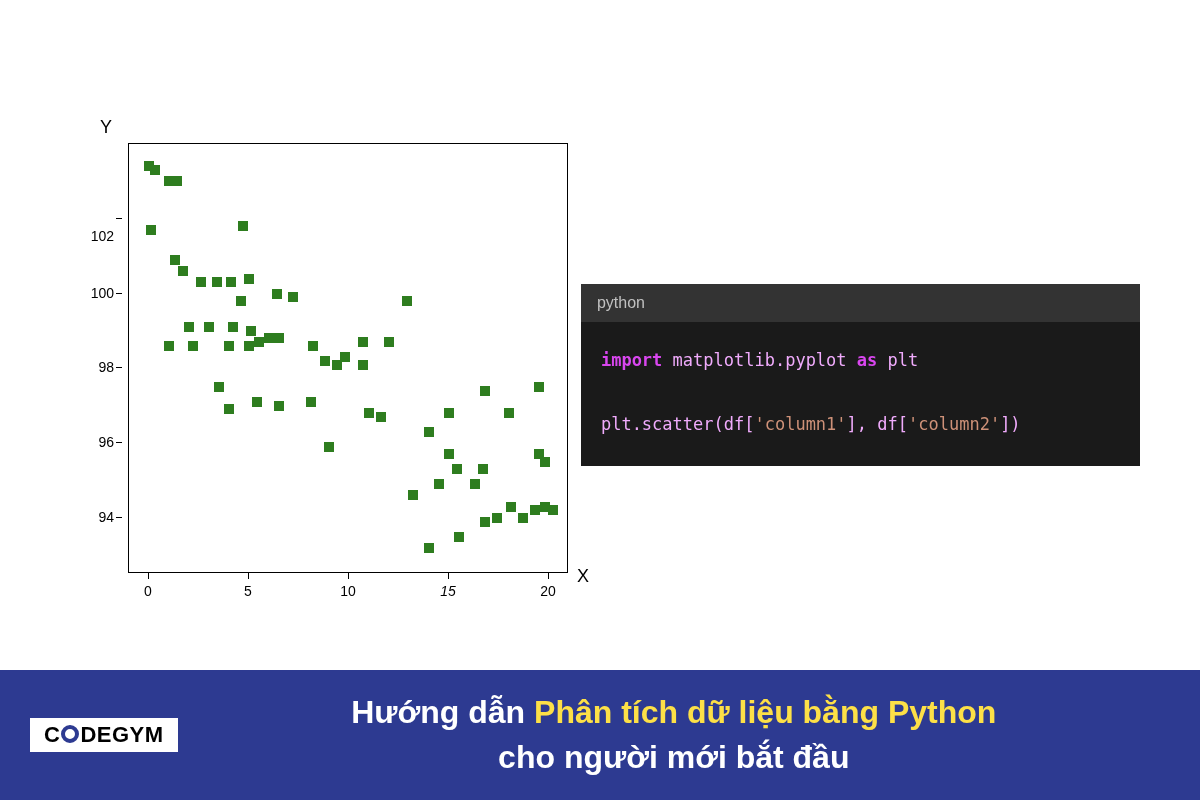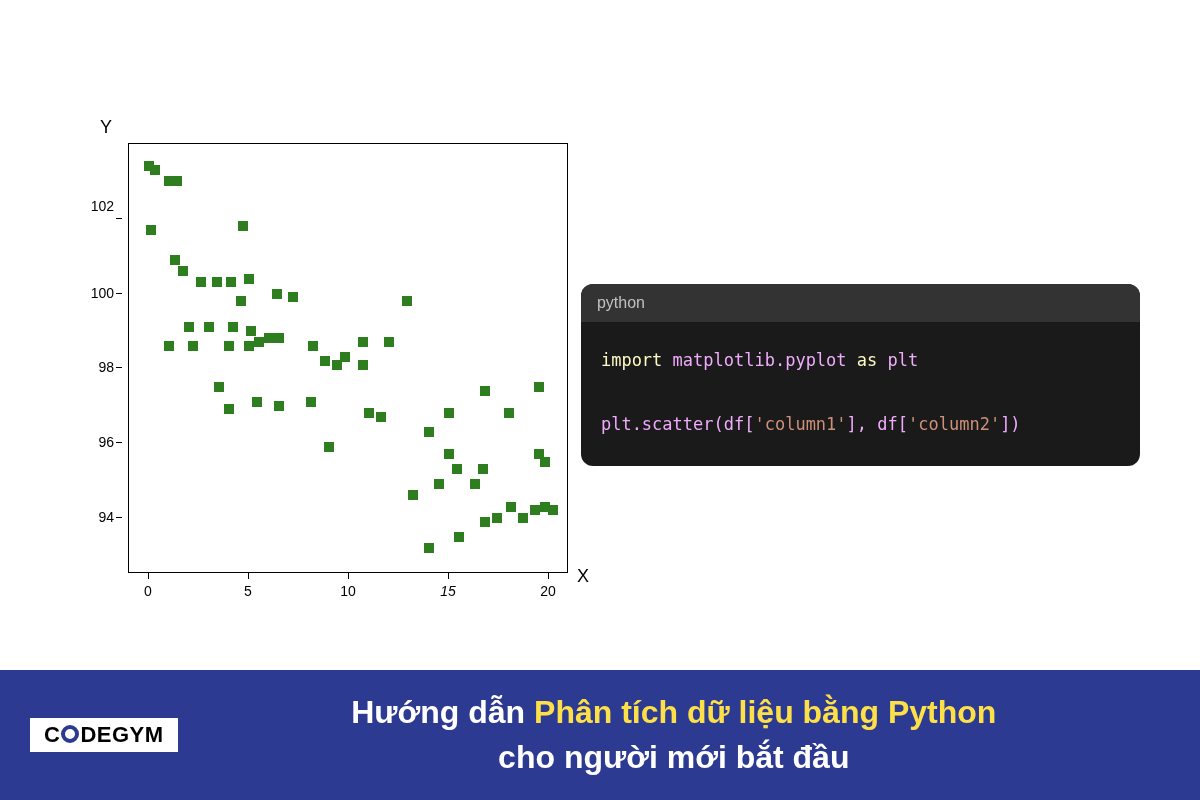--- a/index.html
+++ b/index.html
@@ -90,39 +90,39 @@
   .point {
     position: absolute;
     width: 10px;
     height: 10px;
     background: #2e7d1f;
     transform: translate(-50%, -50%);
   }
   .code-block {
     width: 569px;
     background: #1a1a1a;
-    border-radius: 12px;
+    border-radius: 0;
     overflow: hidden;
     margin-right: 10px;
   }
   .code-header {
     background: #333333;
     color: #c0c0c0;
     padding: 10px 16px;
     font-size: 16px;
     font-family: Arial, sans-serif;
   }
   .code-body {
     padding: 22px 20px 26px 20px;
     font-family: 'Consolas', 'Monaco', monospace;
     font-size: 17px;
     line-height: 1.9;
     color: #d4d4d4;
   }
-  .kw { color: #fef9c3; }
+  .kw { color: #d946ef; font-weight: bold; }
   .fn { color: #f0abfc; }
   .str { color: #ce9178; }
   .banner {
     position: absolute;
     bottom: 0;
     left: 0;
     width: 1200px;
     height: 130px;
     background: #2d3a91;
     display: flex;
@@ -240,21 +240,21 @@
       </div>
     <div class="y-ticks" id="yticks">
         <div class="y-tick" style="top: 373.913px;">94</div>
         <div class="y-tick-mark" style="top: 373.913px;"></div>
         <div class="y-tick" style="top: 299.13px;">96</div>
         <div class="y-tick-mark" style="top: 299.13px;"></div>
         <div class="y-tick" style="top: 224.348px;">98</div>
         <div class="y-tick-mark" style="top: 224.348px;"></div>
         <div class="y-tick" style="top: 149.565px;">100</div>
         <div class="y-tick-mark" style="top: 149.565px;"></div>
-        <div class="y-tick" style="top: 63px;">102</div>
+        <div class="y-tick" style="top: 93px;">102</div>
         <div class="y-tick-mark" style="top: 74.7826px;"></div>
       </div>
     <div class="x-ticks" id="xticks">
         <div class="x-tick" style="left: 20px;">0</div>
         <div class="x-tick-mark" style="left: 20px;"></div>
         <div class="x-tick" style="left: 120px;">5</div>
         <div class="x-tick-mark" style="left: 120px;"></div>
         <div class="x-tick" style="left: 220px;">10</div>
         <div class="x-tick-mark" style="left: 220px;"></div>
         <div class="x-tick" style="left: 320px; font-style: italic;">15</div>

